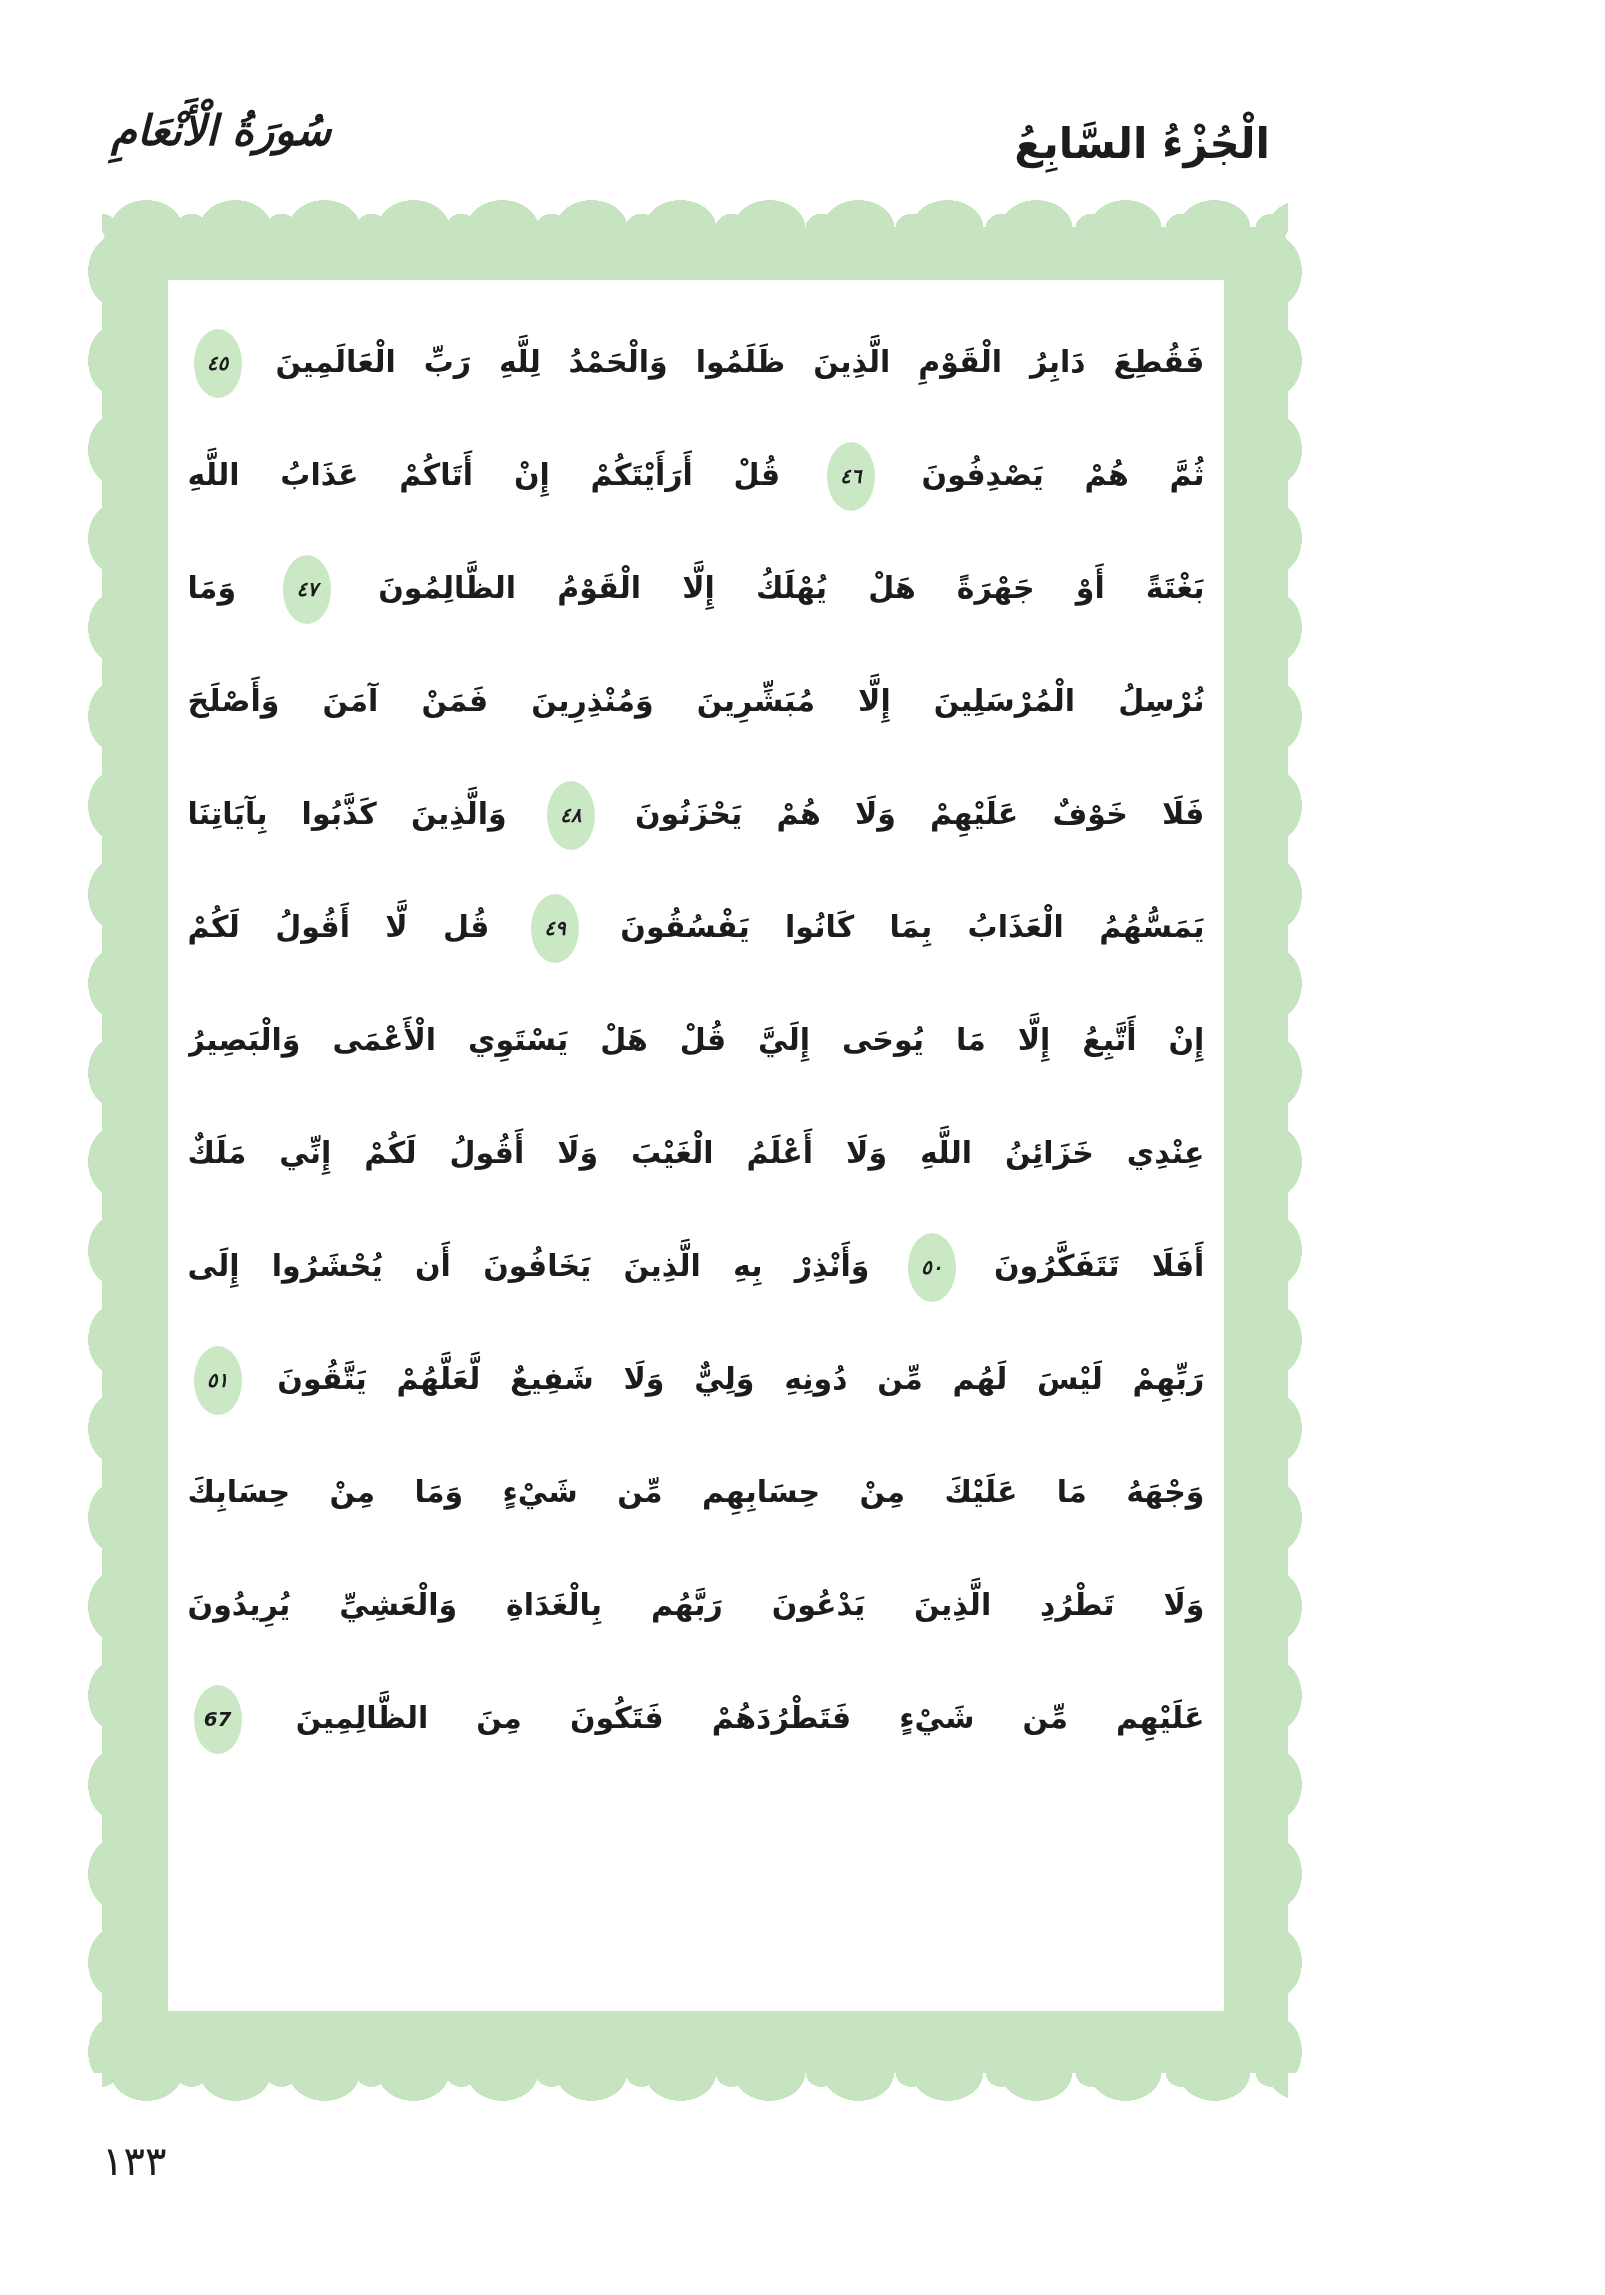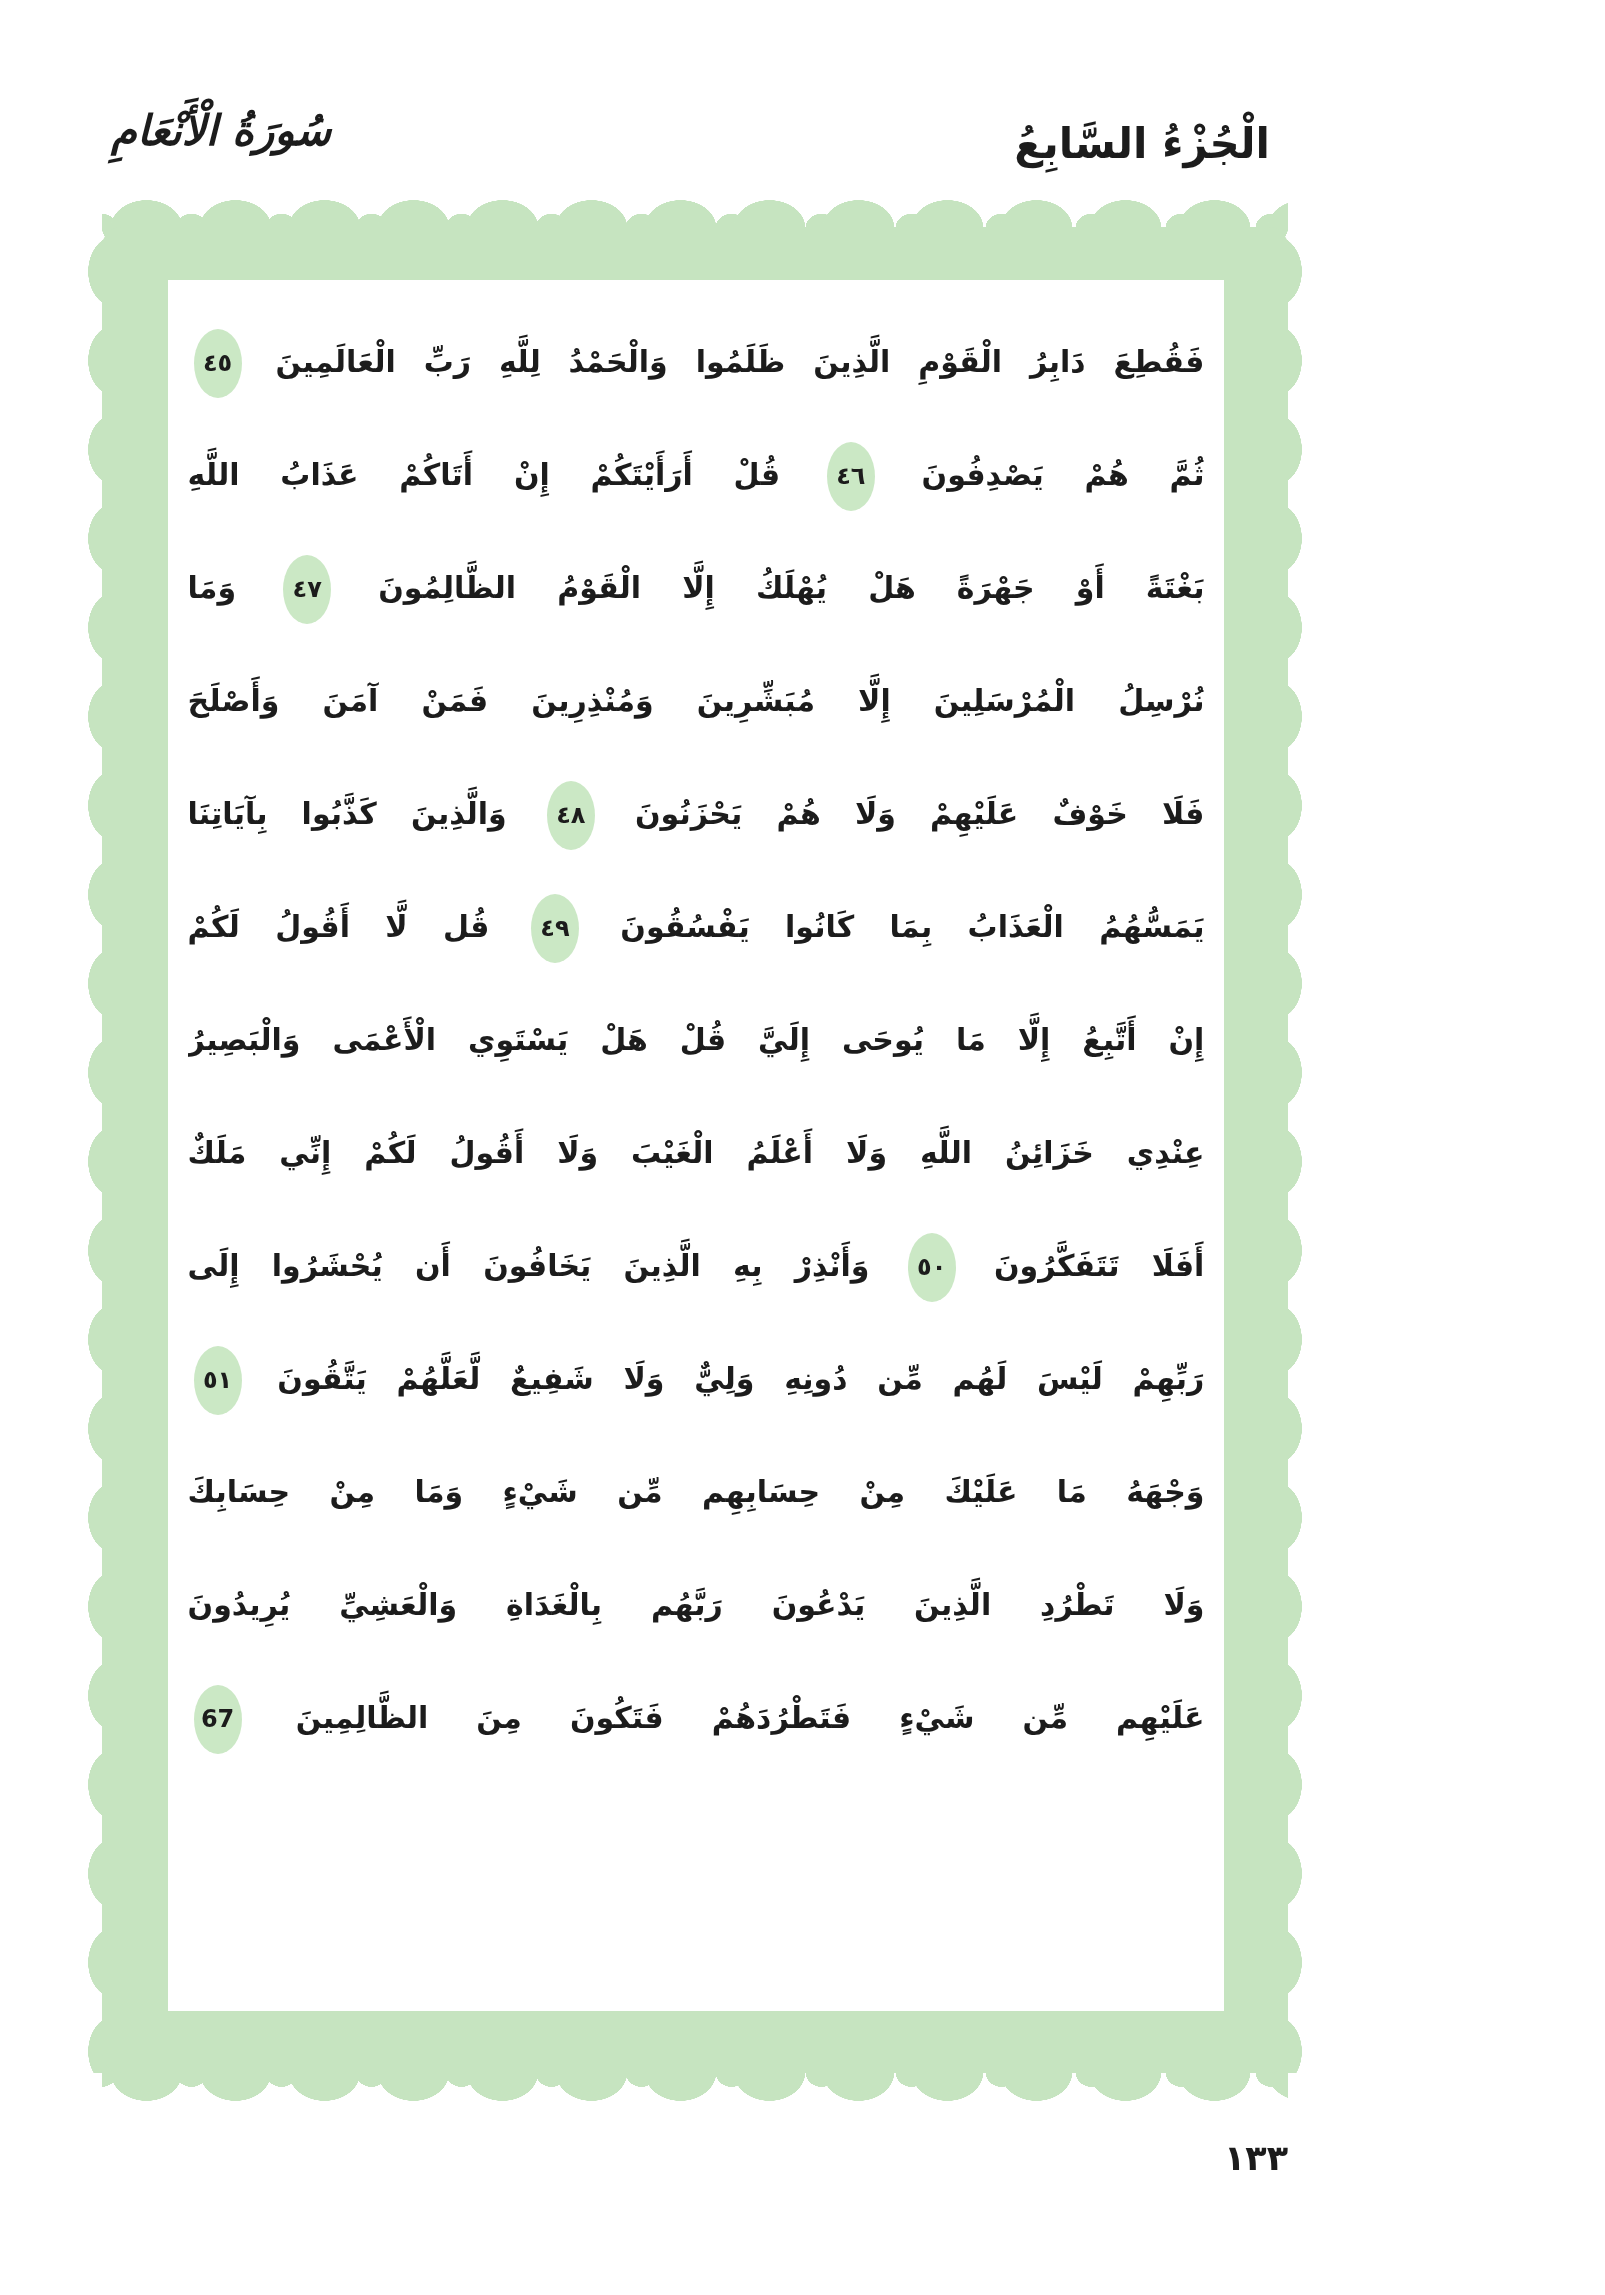--- a/index.html
+++ b/index.html
@@ -94,32 +94,33 @@
     text-align-last:justify;
     white-space:nowrap;
     overflow:hidden;
   }
   .ayah-marker{
     display:inline-block;
     width:48px;height:69px;
     line-height:69px;
     border-radius:50%;
     background:var(--marker-green);
-    font-size:24px;font-weight:bold;
+    font-size:20px;font-weight:bold;
     color:var(--ink);
     text-align-last:center;
     vertical-align:middle;
     margin:0 6px;
+    font-style:italic;
   }
   
   .page-number{
     position:absolute;
     left:102px;top:2138px;width:1186px;
-    text-align:right;
-    font-size:35px;font-weight:bold;
+    text-align:left;
+    font-size:40px;font-weight:normal;
     color:var(--ink);
     direction:rtl;
   }
 </style>
 </head>
 <body>
 
 <div class="page">
 
   <div class="hdr hdr-right">الْجُزْءُ السَّابِعُ</div>

